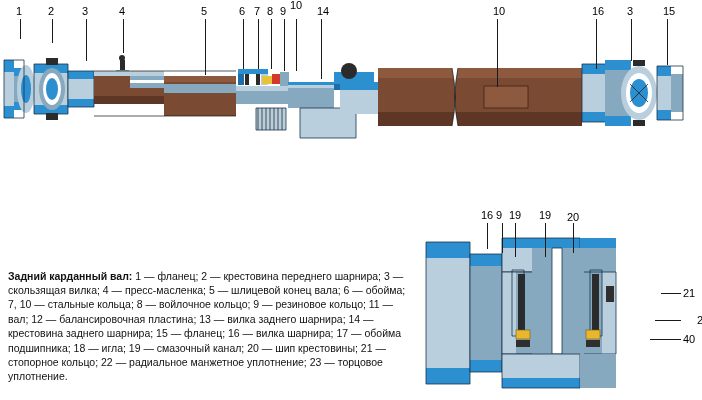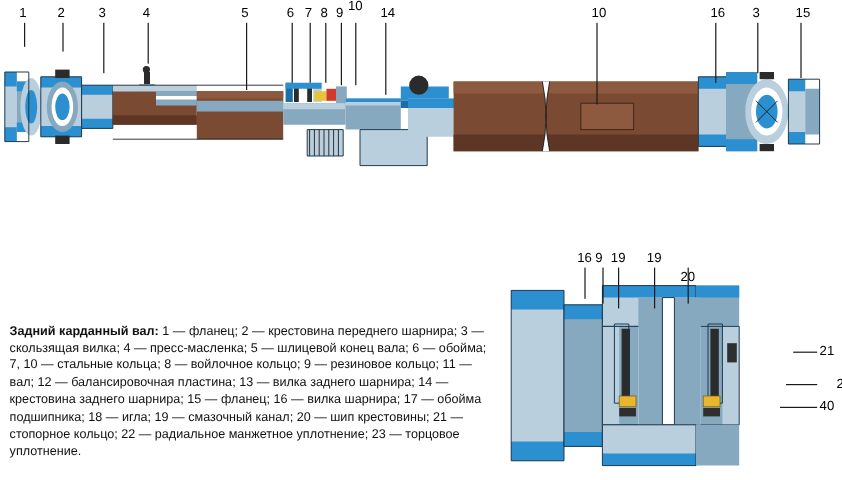--- a/index.html
+++ b/index.html
@@ -242,21 +242,21 @@
     <path class="blue" d="M82 150 h78 v10 h-78 z"></path>
     <path class="ln" d="M82 126 h78 v34 h-78 z"></path>
     <path class="steel-d" d="M160 126 h36 v34 h-36 z"></path>
   </svg>
 
   <div id="joint-callouts">
     <span class="num" style="left:481px;top:210px">16</span>
     <span class="num" style="left:496px;top:210px">9</span>
     <span class="num" style="left:509px;top:210px">19</span>
     <span class="num" style="left:539px;top:210px">19</span>
-    <span class="num" style="left:567px;top:226px">20</span>
+    <span class="num" style="left:567px;top:212px">20</span>
 
     <i class="lead" style="left:487px;top:223px;height:26px"></i>
     <i class="lead" style="left:502px;top:223px;height:30px"></i>
     <i class="lead" style="left:515px;top:223px;height:34px"></i>
     <i class="lead" style="left:545px;top:223px;height:34px"></i>
     <i class="lead" style="left:573px;top:223px;height:30px"></i>
 
     <span class="num" style="left:683px;top:288px">21</span>
     <span class="num" style="left:697px;top:315px">22</span>
     <span class="num" style="left:683px;top:334px">40</span>

